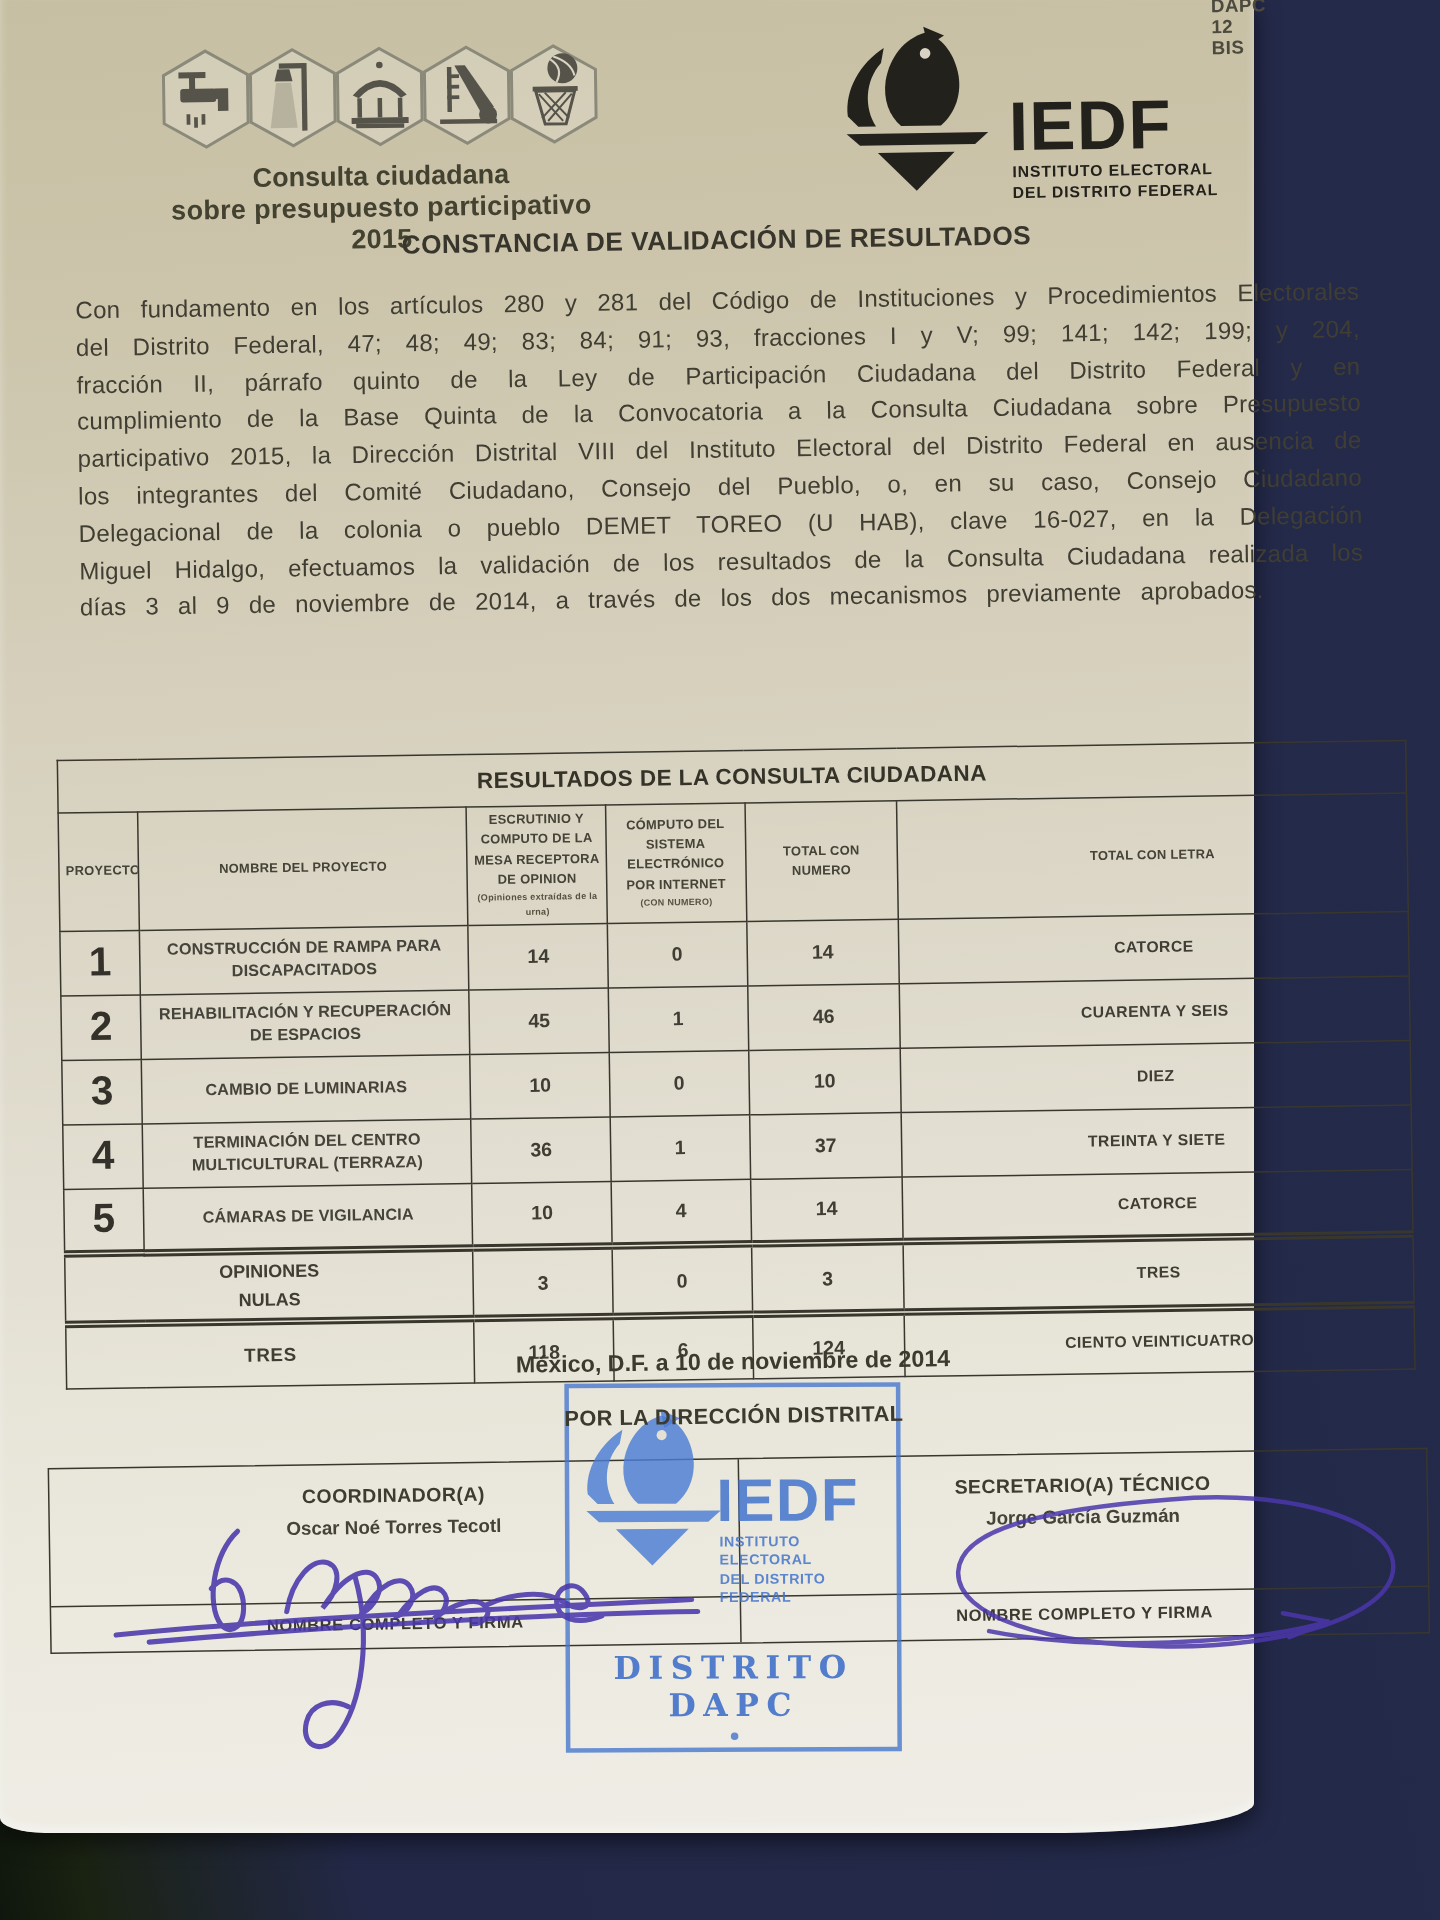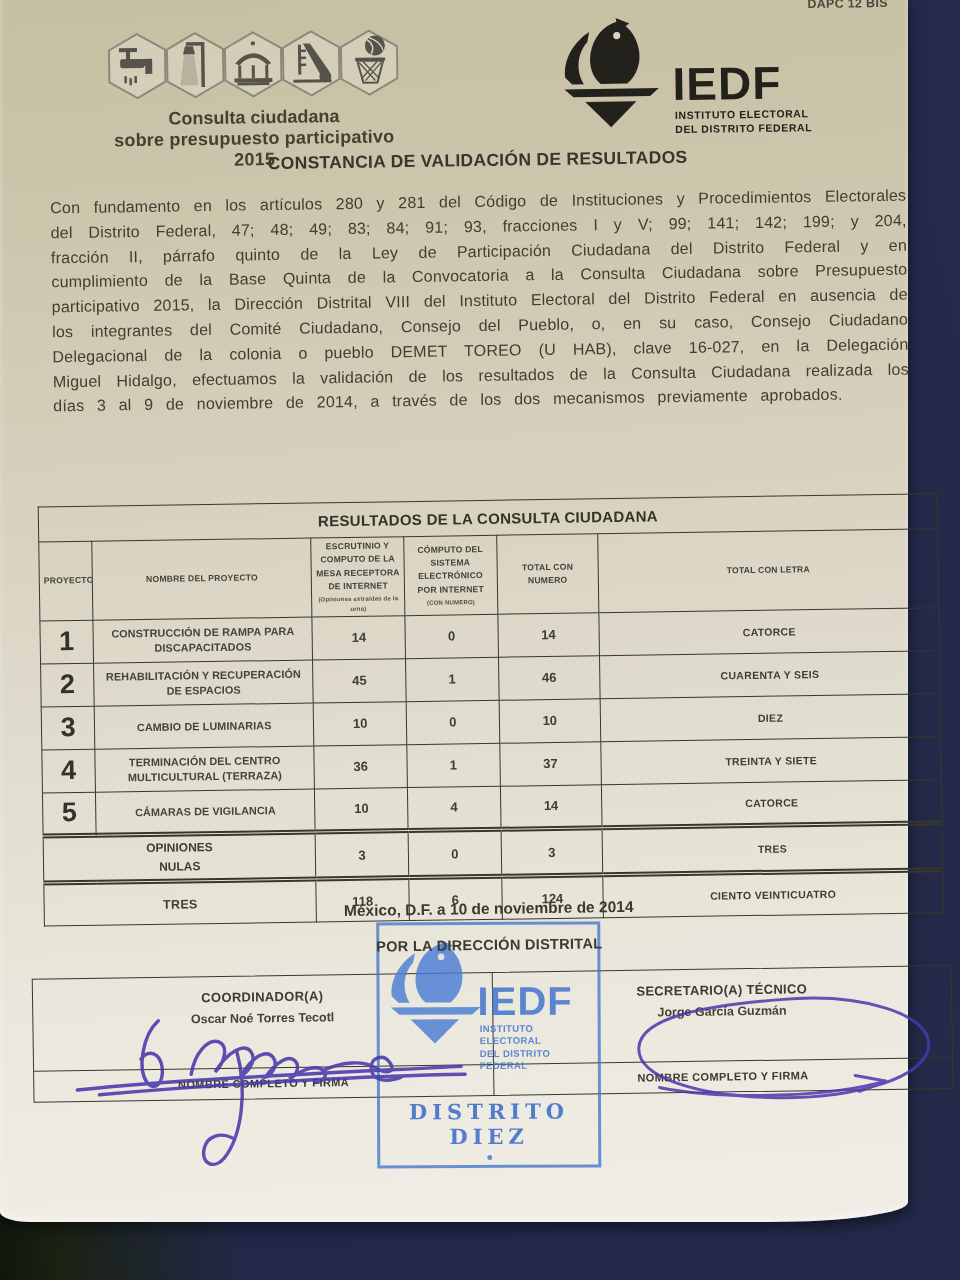--- a/index.html
+++ b/index.html
@@ -3,21 +3,21 @@
 <meta charset="utf-8">
 <style>
   html,body{margin:0;padding:0;}
   body{
     width:960px;height:1280px;position:relative;overflow:hidden;
     background:linear-gradient(78deg,#0f160d 0%,#1a2212 5%,#232848 20%,#242a4a 100%);
     font-family:"Liberation Sans",sans-serif;
     -webkit-font-smoothing:antialiased;
   }
   .paper{
-    position:absolute;left:0;top:0;width:908px;height:1222px;
+    position:absolute;left:0;top:0;width:836px;height:1222px;
     background:linear-gradient(176deg,#c6bfa3 0%,#cbc4aa 14%,#d6d0bd 38%,#e2ded1 62%,#ecead f 84%,#efede6 100%);
     background:linear-gradient(176deg,#c6bfa3 0%,#cbc4aa 14%,#d6d0bd 38%,#e2ded1 62%,#eceadf 84%,#efede6 100%);
     border-bottom-left-radius:30px 10px;border-bottom-right-radius:140px 20px;
     box-shadow:0 5px 16px rgba(0,0,0,.55), inset 0 -4px 6px rgba(255,255,255,.35);
   }
   .tilt{position:absolute;inset:0;transform:rotate(-.85deg);transform-origin:480px 320px;color:#3f3d33;}
 
   .doc-code{position:absolute;top:2px;left:812px;font-size:12.5px;font-weight:600;color:#4c4a3e;letter-spacing:.3px;}
 
   
@@ -182,21 +182,21 @@
           <col style="width:37.8%">
     </colgroup>
     <tbody>
           <tr>
             <td class="t-title" colspan="6">RESULTADOS DE LA CONSULTA CIUDADANA</td>
           </tr>
     <tr>
       <td class="h">PROYECTO</td>
       <td class="h">NOMBRE DEL PROYECTO</td>
       <td class="h">
-        <span>ESCRUTINIO Y COMPUTO DE LA MESA RECEPTORA DE INTERNET</span>
+        <span>ESCRUTINIO Y COMPUTO DE LA MESA RECEPTORA DE OPINION</span>
         <span class="h-note">(Opiniones extraídas de la urna)</span>
       </td>
       <td class="h">
         <span>CÓMPUTO DEL SISTEMA ELECTRÓNICO POR INTERNET</span>
         <span class="h-note">(CON NUMERO)</span>
       </td>
       <td class="h">TOTAL CON NUMERO</td>
       <td class="h">TOTAL CON LETRA</td>
     </tr>
     <tr class="r">
@@ -283,21 +283,21 @@
         <path d="M36 17 C20 27 9 45 11 63 L18 70 L30 70 C22 57 23 39 34 27 Z"></path>
         <polygon points="10,75 106,75 97,83 19,83"></polygon>
         <polygon points="31,88 83,88 57,114"></polygon>
       </g>
     </svg>
     <div class="stamp-word">IEDF</div>
     <div class="stamp-sub">
       <span>INSTITUTO ELECTORAL</span><br>
       <span>DEL DISTRITO FEDERAL</span>
     </div>
-    <div class="stamp-district">DISTRITO  DIEZ</div>
+    <div class="stamp-district">DISTRITO  DAPC</div>
     <div class="stamp-dot"></div>
   </div>
 
   <svg class="ink" style="left:30px;top:990px;" width="450" height="200" viewBox="0 0 450 200">
     <g stroke="#4a37ab" stroke-width="3.4" fill="none" stroke-linecap="round" opacity=".88">
       <path d="M118 26 C102 40 96 74 106 88 C112 96 123 90 121 72 C119 58 108 54 100 64"></path>
       <path d="M150 80 C154 58 168 44 178 48 C188 52 184 68 174 78 C188 56 204 50 210 58 C216 66 208 78 200 82 C212 62 226 56 232 64 C238 72 230 82 224 84 C236 68 248 62 254 68 C260 74 254 84 248 86 C262 76 276 72 282 78 C288 84 280 90 274 90"></path>
       <path d="M282 78 C300 70 322 68 334 76 C346 84 356 80 348 70 C342 62 330 66 330 76 C330 88 344 92 360 86"></path>
       <path d="M196 58 C206 96 200 142 182 164 C172 176 158 170 162 154 C165 142 178 138 190 144"></path>
       <path d="M36 94 C150 84 310 80 420 76"></path>

